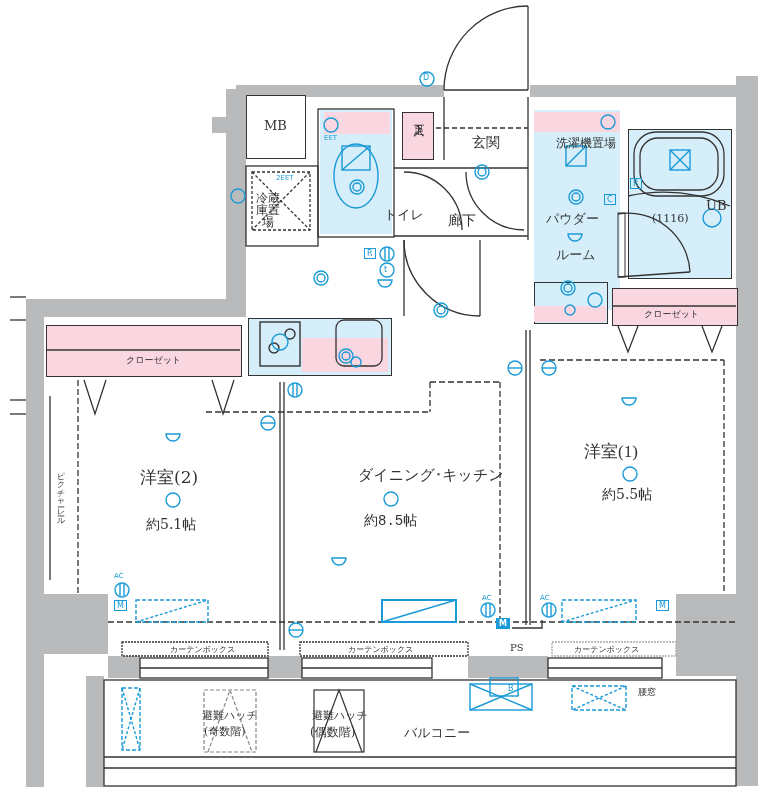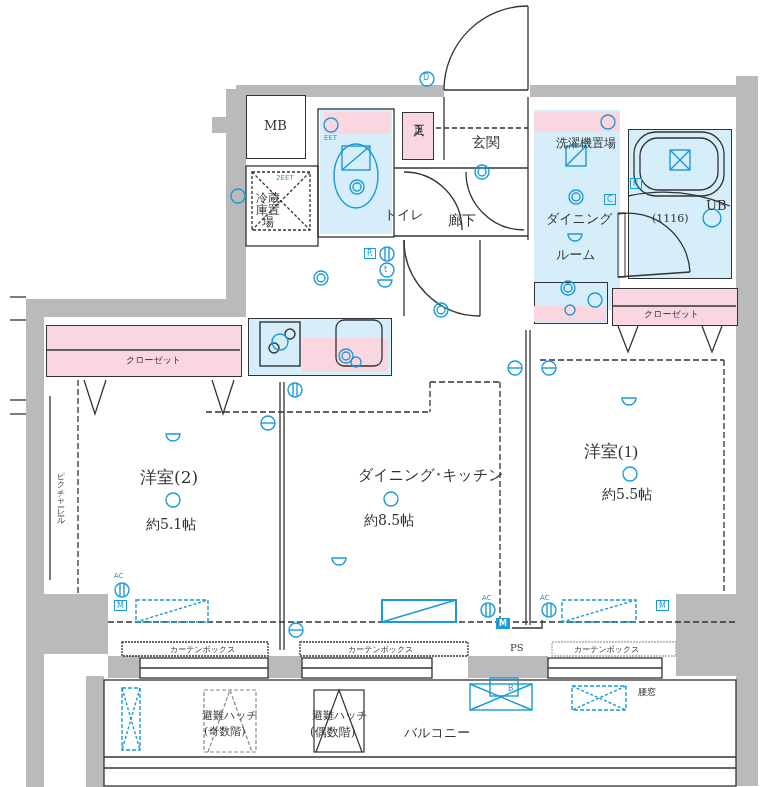--- a/index.html
+++ b/index.html
@@ -246,33 +246,33 @@
 <div class="lbl tiny" style="left:540px;top:594px;color:#1a9ad6;font-family:'DejaVu Sans',sans-serif;font-size:7px;">AC</div>
 <div class="lbl tiny" style="left:324px;top:134px;color:#1a9ad6;font-family:'DejaVu Sans',sans-serif;font-size:7px;">EET</div>
 <div class="lbl tiny" style="left:276px;top:174px;color:#1a9ad6;font-family:'DejaVu Sans',sans-serif;font-size:7px;">2EET</div>
 
 <div class="lbl" style="left:264px;top:118px;font-size:13px;">MB</div>
 <div class="lbl" style="left:472px;top:106px;font-size:14px;margin-top:28px;">玄関</div>
 <div class="lbl vert" style="left:410px;top:116px;font-size:11px;">下足入</div>
 <div class="lbl" style="left:448px;top:212px;font-size:14px;">廊下</div>
 <div class="lbl" style="left:340px;top:206px;font-size:13px;margin-left:44px;">トイレ</div>
 <div class="lbl" style="left:252px;top:192px;width:32px;font-size:12px;white-space:normal;text-align:center;line-height:12px;">冷蔵庫置場</div>
-<div class="lbl" style="left:546px;top:210px;font-size:13px;">ダイニング</div>
+<div class="lbl" style="left:546px;top:210px;font-size:13px;">パウダー</div>
 <div class="lbl" style="left:556px;top:246px;font-size:13px;">ルーム</div>
 <div class="lbl" style="left:556px;top:135px;font-size:12px;">洗濯機置場</div>
 <div class="lbl" style="left:660px;top:198px;font-size:13px;margin-left:46px;">UB</div>
 <div class="lbl" style="left:652px;top:212px;font-size:11px;">(1116)</div>
 <div class="lbl" style="left:644px;top:308px;font-size:9px;">クローゼット</div>
 <div class="lbl" style="left:126px;top:354px;font-size:9px;">クローゼット</div>
 <div class="lbl vert" style="left:54px;top:466px;font-size:8px;">ピクチャーレール</div>
 
 <div class="lbl room-name" style="left:140px;top:466px;">洋室(2)</div>
 <div class="lbl room-size" style="left:146px;top:516px;">約5.1帖</div>
 <div class="lbl room-name" style="left:322px;top:466px;font-size:15px;margin-left:36px;">ダイニング･キッチン</div>
-<div class="lbl room-size" style="left:364px;top:512px;">約8.5帖</div>
+<div class="lbl room-size" style="left:364px;top:512px;font-family:Liberation Mono, monospace;">約8.5帖</div>
 <div class="lbl room-name" style="left:584px;top:440px;font-family:Liberation Serif, serif;">洋室(1)</div>
 <div class="lbl room-size" style="left:602px;top:486px;">約5.5帖</div>
 
 <div class="lbl" style="left:170px;top:644px;font-size:8px;">カーテンボックス</div>
 <div class="lbl" style="left:348px;top:644px;font-size:8px;">カーテンボックス</div>
 <div class="lbl" style="left:574px;top:644px;font-size:8px;">カーテンボックス</div>
 <div class="lbl" style="left:510px;top:642px;font-size:10px;">PS</div>
 
 <div class="lbl" style="left:202px;top:708px;font-size:11px;">避難ハッチ</div>
 <div class="lbl" style="left:204px;top:724px;font-size:11px;">(奇数階)</div>

